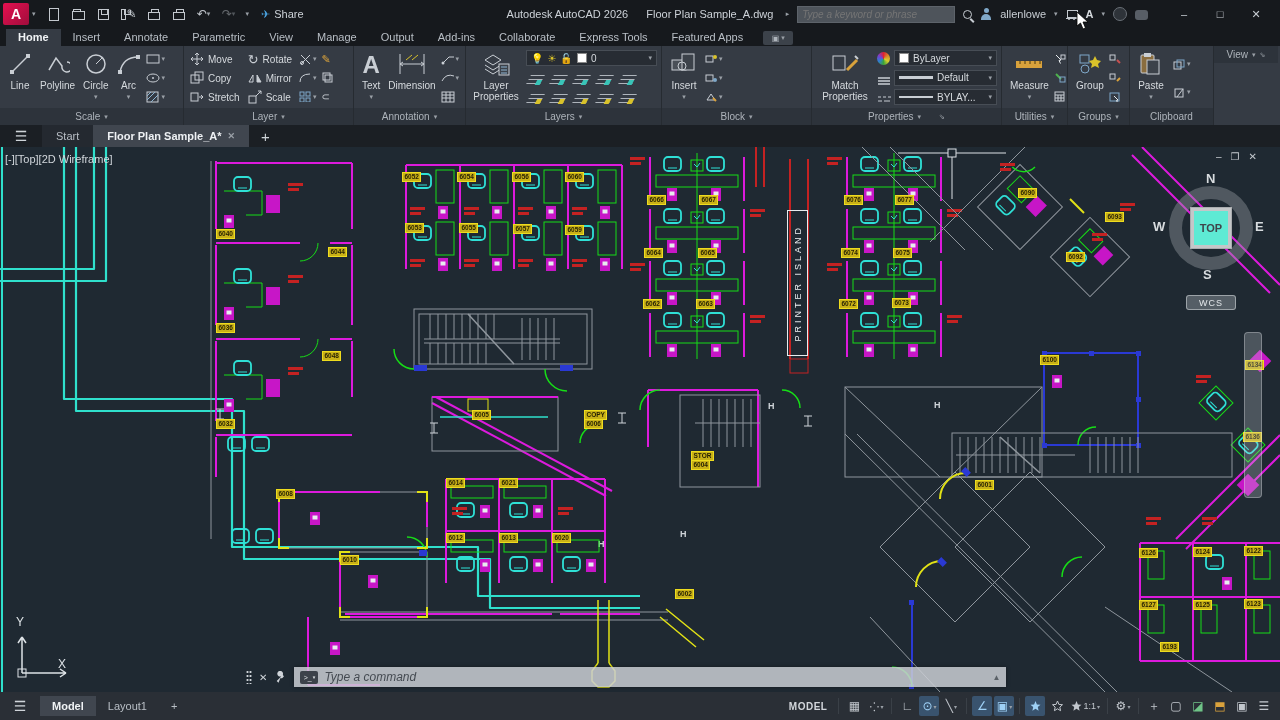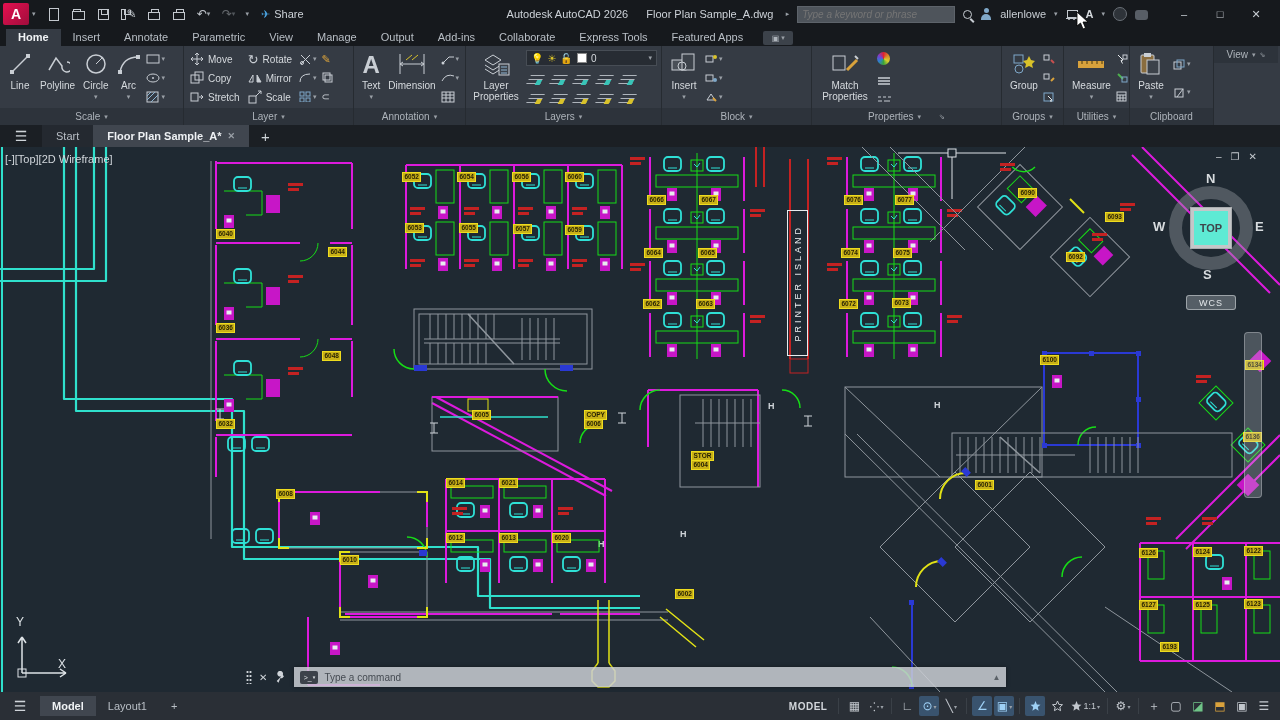--- a/index.html
+++ b/index.html
@@ -120,21 +120,21 @@
 
   
   .cmdrow{position:absolute;left:246px;top:519px;height:22px;z-index:10;display:flex;align-items:center;gap:7px;}
   .grip{width:6px;height:14px;background-image:radial-gradient(circle,#cfd4d9 1px,transparent 1.2px);
     background-size:3px 4px;}
   .cmdx{color:#cfd4d9;font-size:10px;}
   .cmdbar{width:712px;height:20px;background:rgba(202,206,212,0.85);display:flex;align-items:center;
     padding:0 6px;gap:6px;box-shadow:0 0 4px rgba(0,0,0,.4);}
   .cmdico{width:18px;height:13px;background:#3c424a;border-radius:2px;color:#dfe3e6;font-size:7px;
     display:flex;align-items:center;justify-content:center;gap:1px;}
-  .cmdtext{flex:1;color:#454b52;font-size:10px;}
+  .cmdtext{flex:1;color:#454b52;font-size:12px;font-style:italic;}
   .cmdup{color:#5a6066;font-size:8px;}
 
   
   .statusbar{position:absolute;left:0;top:692px;width:1280px;height:28px;background:#2a2f36;
     display:flex;align-items:center;color:#b9bfc6;font-size:11px;}
   .sb-menu{width:40px;text-align:center;font-size:14px;color:#cfd4d9;}
   .ltab{padding:4px 12px;}
   .ltab.active{background:#40464f;color:#f0f3f5;font-weight:bold;}
   .sb-right{margin-left:auto;display:flex;align-items:center;gap:2px;padding-right:6px;}
   .si{min-width:20px;height:20px;display:flex;align-items:center;justify-content:center;
@@ -531,25 +531,81 @@
         </div>
         <div class="minicol" style="justify-content:space-between;padding:4px 0">
           <span class="colorwheel"></span>
           <svg width="14" height="8">
               <path d="M1,1 h12 M1,4 h12 M1,7 h12" stroke="#c9ced4" stroke-width="1.4"></path>
             </svg>
           <svg width="14" height="8">
               <path d="M1,1 h3 m2,0 h3 m2,0 h3 M1,5 h4 m2,0 h6" stroke="#c9ced4"></path>
             </svg>
         </div>
+        <div style="flex:1;display:flex;flex-direction:column;justify-content:space-between;padding:2px 0 3px">
+          <div class="dd">
+            <span class="swatch"></span>
+              <span class="grow">ByLayer</span>
+              <span class="caret">▾</span>
+          </div>
+          <div class="dd">
+            <span class="lwline"></span>
+              <span class="grow">Default</span>
+              <span class="caret">▾</span>
+          </div>
+          <div class="dd">
+            <span class="ltline"></span>
+              <span class="grow">BYLAY...</span>
+              <span class="caret">▾</span>
+          </div>
+        </div>
       </div>
       <div class="plabel">
         <span>Properties</span>
           <span class="caret">▾</span>
         <span class="caret" style="margin-left:14px">⇘</span>
+      </div>
+    </div>
+
+    <div class="panel" style="width:66px">
+      <div class="pbody">
+        <div class="bigbtn">
+          <span class="bicon">
+            <svg width="30" height="24">
+                <rect x="2" y="9" width="26" height="7" fill="#d9a23c"></rect>
+            <path d="M6,9 v3 M11,9 v3 M16,9 v3 M21,9 v3 M26,9 v3" stroke="#4a3a10"></path>
+              </svg>
+            </span>
+          <span>Measure</span>
+            <span class="caret">▾</span>
+        </div>
+        <div class="minicol">
+          <span class="sb">
+            <svg width="12" height="10">
+                <path d="M2,1 l5,5 -2,0.5 1.5,3" stroke="#e8ecef" fill="none"></path>
+                <rect x="7" y="1" width="4" height="4" stroke="#c9ced4" fill="none"></rect>
+              </svg>
+            </span>
+          <span class="sb">
+            <svg width="12" height="10">
+                <path d="M2,1 l5,5" stroke="#4db24d" stroke-width="2"></path>
+                <rect x="6" y="4" width="5" height="5" stroke="#7fa8c9" fill="none"></rect>
+              </svg>
+            </span>
+          <span class="sb">
+            <svg width="12" height="11">
+                <rect x="1" y="1" width="9" height="9" stroke="#c9ced4" fill="none"></rect>
+                <path d="M1,4 h9 M4,4 v6 M7,4 v6 M1,7 h9" stroke="#c9ced4"></path>
+              </svg>
+            </span>
+        </div>
+      </div>
+      <div class="plabel">
+        <span>Utilities</span>
+          <span class="caret">▾</span>
       </div>
     </div>
 
     <div class="panel" style="width:62px">
       <div class="pbody">
         <div class="bigbtn">
           <span class="bicon">
             <svg width="26" height="24">
                 <rect x="3" y="3" width="9" height="8" stroke="#7fa8c9" fill="none"></rect>
             <circle cx="8" cy="17" r="4" stroke="#7fa8c9" fill="none"></circle>
@@ -574,59 +630,20 @@
           <span class="sb">
             <svg width="12" height="10">
                 <rect x="1" y="1" width="9" height="8" stroke="#7fa8c9" fill="none"></rect>
                 <path d="M5,4 l4,4 -1.5,0.5 1,2" stroke="#e8ecef" fill="none"></path>
               </svg>
             </span>
         </div>
       </div>
       <div class="plabel">
         <span>Groups</span>
-          <span class="caret">▾</span>
-      </div>
-    </div>
-
-    <div class="panel" style="width:66px">
-      <div class="pbody">
-        <div class="bigbtn">
-          <span class="bicon">
-            <svg width="30" height="24">
-                <rect x="2" y="9" width="26" height="7" fill="#d9a23c"></rect>
-            <path d="M6,9 v3 M11,9 v3 M16,9 v3 M21,9 v3 M26,9 v3" stroke="#4a3a10"></path>
-              </svg>
-            </span>
-          <span>Measure</span>
-            <span class="caret">▾</span>
-        </div>
-        <div class="minicol">
-          <span class="sb">
-            <svg width="12" height="10">
-                <path d="M2,1 l5,5 -2,0.5 1.5,3" stroke="#e8ecef" fill="none"></path>
-                <rect x="7" y="1" width="4" height="4" stroke="#c9ced4" fill="none"></rect>
-              </svg>
-            </span>
-          <span class="sb">
-            <svg width="12" height="10">
-                <path d="M2,1 l5,5" stroke="#4db24d" stroke-width="2"></path>
-                <rect x="6" y="4" width="5" height="5" stroke="#7fa8c9" fill="none"></rect>
-              </svg>
-            </span>
-          <span class="sb">
-            <svg width="12" height="11">
-                <rect x="1" y="1" width="9" height="9" stroke="#c9ced4" fill="none"></rect>
-                <path d="M1,4 h9 M4,4 v6 M7,4 v6 M1,7 h9" stroke="#c9ced4"></path>
-              </svg>
-            </span>
-        </div>
-      </div>
-      <div class="plabel">
-        <span>Utilities</span>
           <span class="caret">▾</span>
       </div>
     </div>
 
     <div class="panel" style="width:84px">
       <div class="pbody" style="gap:4px">
         <div class="bigbtn">
           <span class="bicon">
             <svg width="26" height="24">
                 <rect x="3" y="3" width="13" height="18" rx="1" stroke="#c9ced4" fill="#8a6d3f"></rect>

